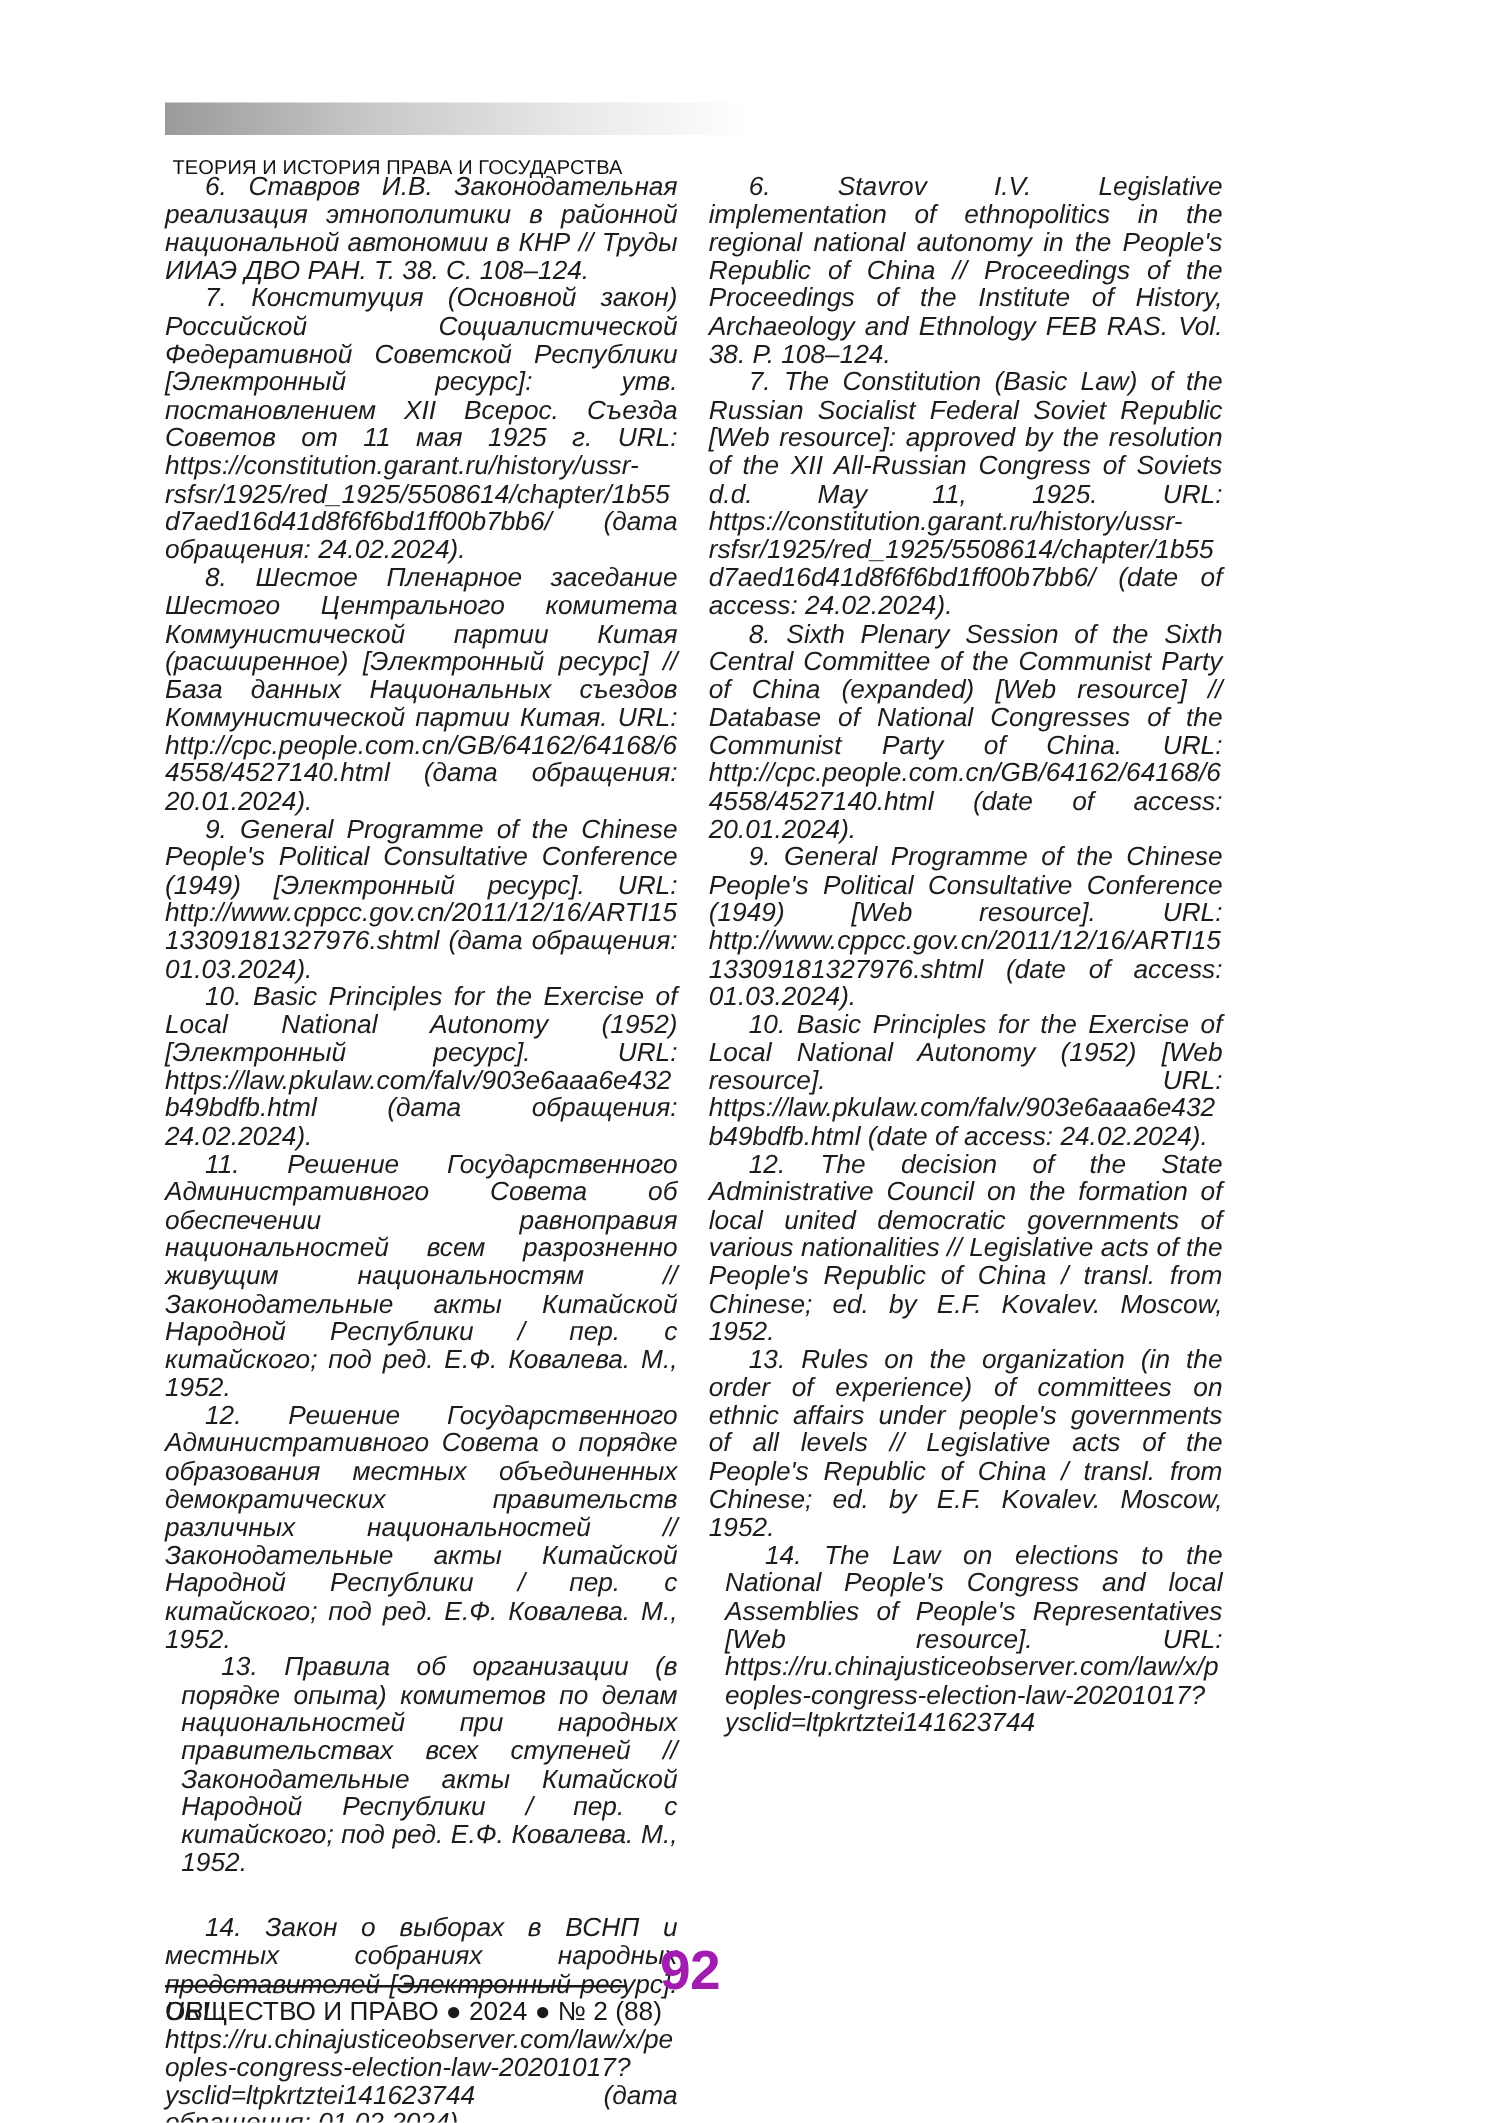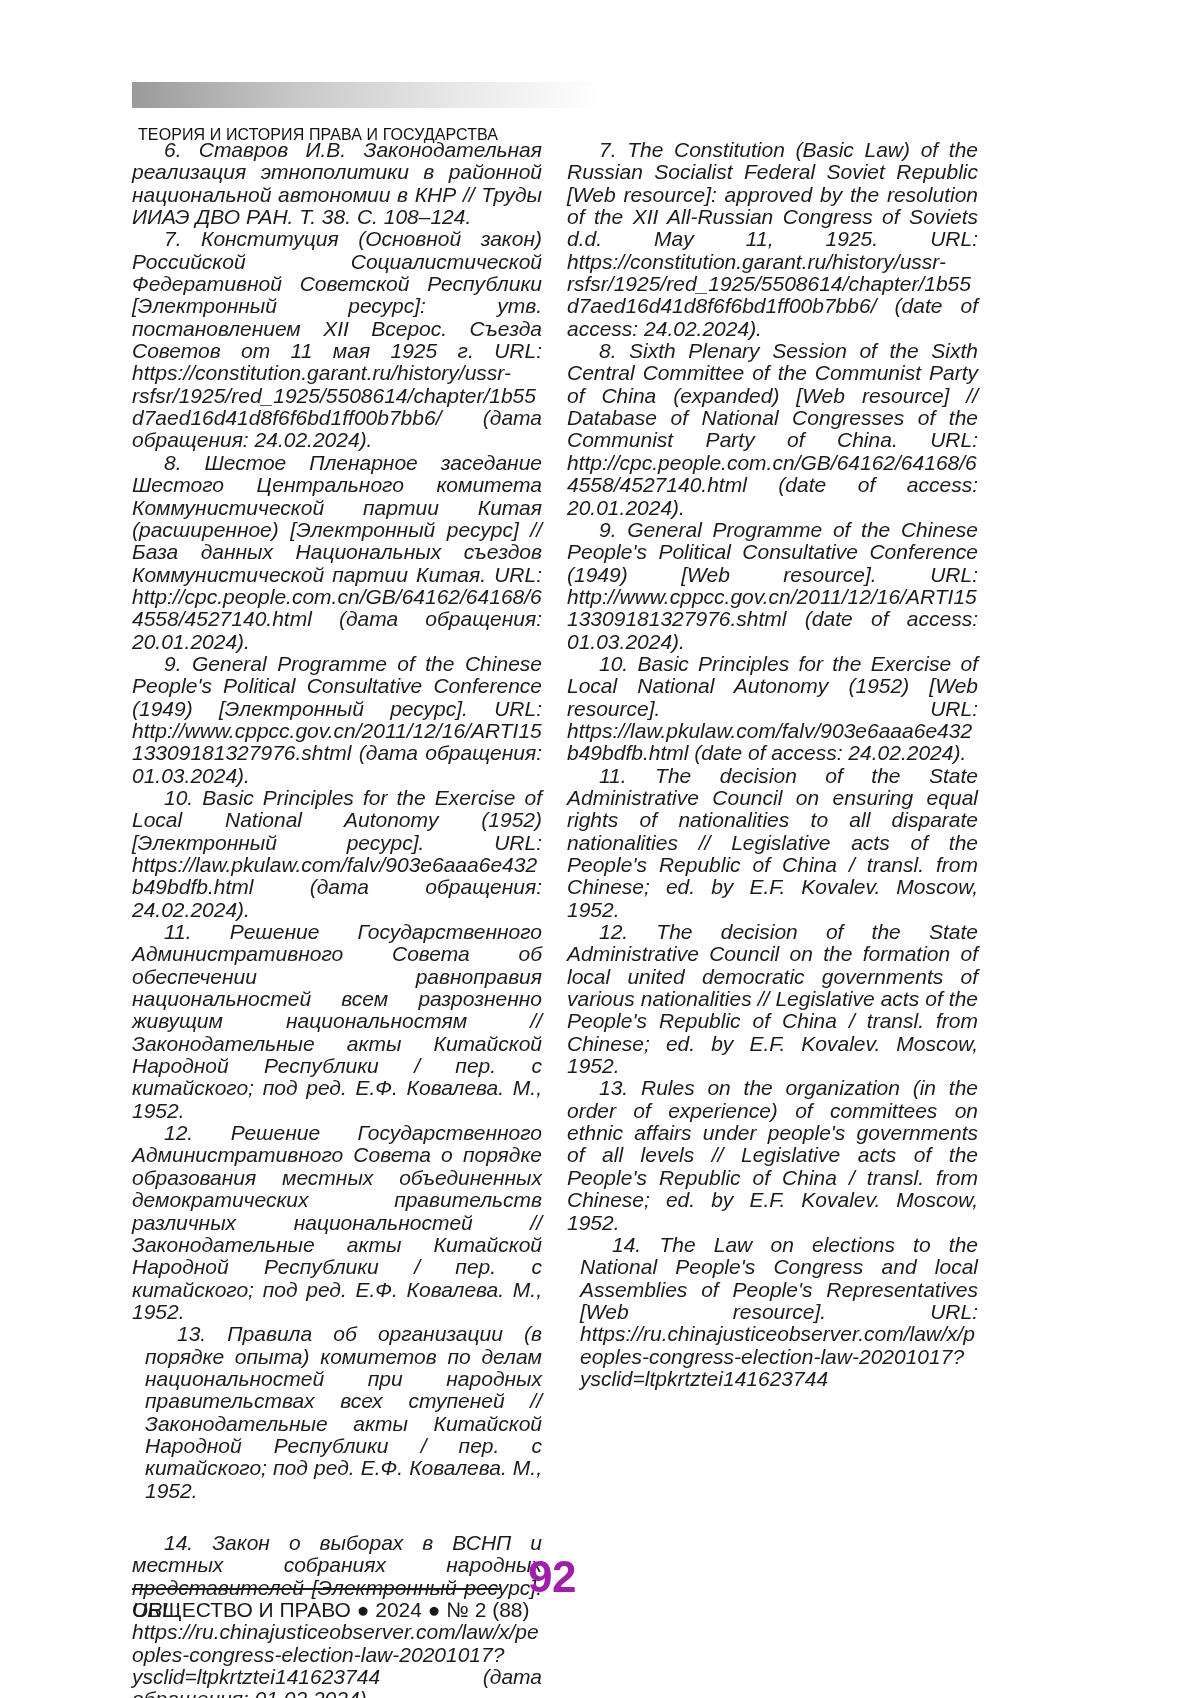--- a/index.html
+++ b/index.html
@@ -44,25 +44,25 @@
   <p class="ref" style="overflow-wrap: anywhere; word-break: break-word;">8. Шестое Пленарное заседание Шестого Центрального комитета Коммунистической партии Китая (расширенное) [Электронный ресурс] // База данных Национальных съездов Коммунистической партии Китая. URL: http://cpc.people.com.cn/GB/64162/64168/64558/4527140.html (дата обращения: 20.01.2024).</p>
   <p class="ref" style="overflow-wrap: anywhere; word-break: break-word;">9. General Programme of the Chinese People's Political Consultative Conference (1949) [Электронный ресурс]. URL: http://www.cppcc.gov.cn/2011/12/16/ARTI1513309181327976.shtml (дата обращения: 01.03.2024).</p>
   <p class="ref" style="overflow-wrap: anywhere; word-break: break-word;">10. Basic Principles for the Exercise of Local National Autonomy (1952) [Электронный ресурс]. URL: https://law.pkulaw.com/falv/903e6aaa6e432b49bdfb.html (дата обращения: 24.02.2024).</p>
   <p class="ref" style="overflow-wrap: anywhere; word-break: break-word;">11. Решение Государственного Административного Совета об обеспечении равноправия национальностей всем разрозненно живущим национальностям // Законодательные акты Китайской Народной Республики / пер. с китайского; под ред. Е.Ф. Ковалева. М., 1952.</p>
   <p class="ref" style="overflow-wrap: anywhere; word-break: break-word;">12. Решение Государственного Административного Совета о порядке образования местных объединенных демократических правительств различных национальностей // Законодательные акты Китайской Народной Республики / пер. с китайского; под ред. Е.Ф. Ковалева. М., 1952.</p>
   <p class="ref" style="overflow-wrap: anywhere; word-break: break-word; margin-left: 13px;">13. Правила об организации (в порядке опыта) комитетов по делам национальностей при народных правительствах всех ступеней // Законодательные акты Китайской Народной Республики / пер. с китайского; под ред. Е.Ф. Ковалева. М., 1952.</p>
   <p class="ref" style="overflow-wrap: anywhere; word-break: break-word; margin-top: 30px;">14. Закон о выборах в ВСНП и местных собраниях народных представителей [Электронный ресурс]. URL: https://ru.chinajusticeobserver.com/law/x/peoples-congress-election-law-20201017?ysclid=ltpkrtztei141623744 (дата обращения: 01.02.2024).</p>
 </div>
 
 <div class="col col-right">
+  <p class="ref" style="overflow-wrap: anywhere; word-break: break-word;">6. Stavrov I.V. Legislative implementation of ethnopolitics in the regional national autonomy in the People's Republic of China // Proceedings of the Proceedings of the Institute of History, Archaeology and Ethnology FEB RAS. Vol. 38. P. 108–124.</p>
   <p class="ref" style="overflow-wrap: anywhere; word-break: break-word;">7. The Constitution (Basic Law) of the Russian Socialist Federal Soviet Republic [Web resource]: approved by the resolution of the XII All-Russian Congress of Soviets d.d. May 11, 1925. URL: https://constitution.garant.ru/history/ussr-rsfsr/1925/red_1925/5508614/chapter/1b55d7aed16d41d8f6f6bd1ff00b7bb6/ (date of access: 24.02.2024).</p>
   <p class="ref" style="overflow-wrap: anywhere; word-break: break-word;">8. Sixth Plenary Session of the Sixth Central Committee of the Communist Party of China (expanded) [Web resource] // Database of National Congresses of the Communist Party of China. URL: http://cpc.people.com.cn/GB/64162/64168/64558/4527140.html (date of access: 20.01.2024).</p>
   <p class="ref" style="overflow-wrap: anywhere; word-break: break-word;">9. General Programme of the Chinese People's Political Consultative Conference (1949) [Web resource]. URL: http://www.cppcc.gov.cn/2011/12/16/ARTI1513309181327976.shtml (date of access: 01.03.2024).</p>
   <p class="ref" style="overflow-wrap: anywhere; word-break: break-word;">10. Basic Principles for the Exercise of Local National Autonomy (1952) [Web resource]. URL: https://law.pkulaw.com/falv/903e6aaa6e432b49bdfb.html (date of access: 24.02.2024).</p>
-  <p class="ref" style="overflow-wrap: anywhere; word-break: break-word;">11. The decision of the State Administrative Council on ensuring equal rights of nationalities to all disparate nationalities // Legislative acts of the People's Republic of China / transl. from Chinese; ed. by E.F. Kovalev. Moscow, 1952.</p>
   <p class="ref" style="overflow-wrap: anywhere; word-break: break-word;">12. The decision of the State Administrative Council on the formation of local united democratic governments of various nationalities // Legislative acts of the People's Republic of China / transl. from Chinese; ed. by E.F. Kovalev. Moscow, 1952.</p>
   <p class="ref" style="overflow-wrap: anywhere; word-break: break-word;">13. Rules on the organization (in the order of experience) of committees on ethnic affairs under people's governments of all levels // Legislative acts of the People's Republic of China / transl. from Chinese; ed. by E.F. Kovalev. Moscow, 1952.</p>
   <p class="ref" style="overflow-wrap: anywhere; word-break: break-word; margin-left: 13px;">14. The Law on elections to the National People's Congress and local Assemblies of People's Representatives [Web resource]. URL: https://ru.chinajusticeobserver.com/law/x/peoples-congress-election-law-20201017?ysclid=ltpkrtztei141623744</p>
 </div>
 
 <div class="footer-line"></div>
 <div class="footer-text">ОБЩЕСТВО И ПРАВО ● 2024 ● № 2 (88)</div>
 <div class="page-num">92</div>
 
 </body></html>

